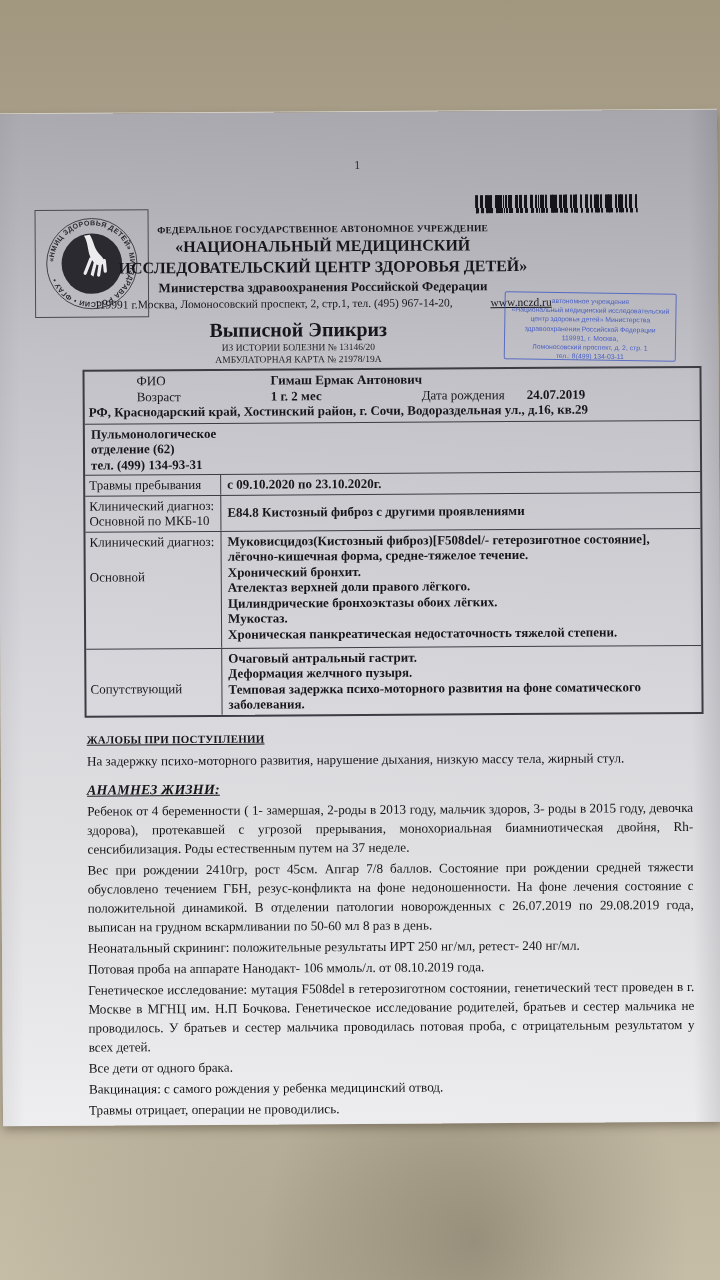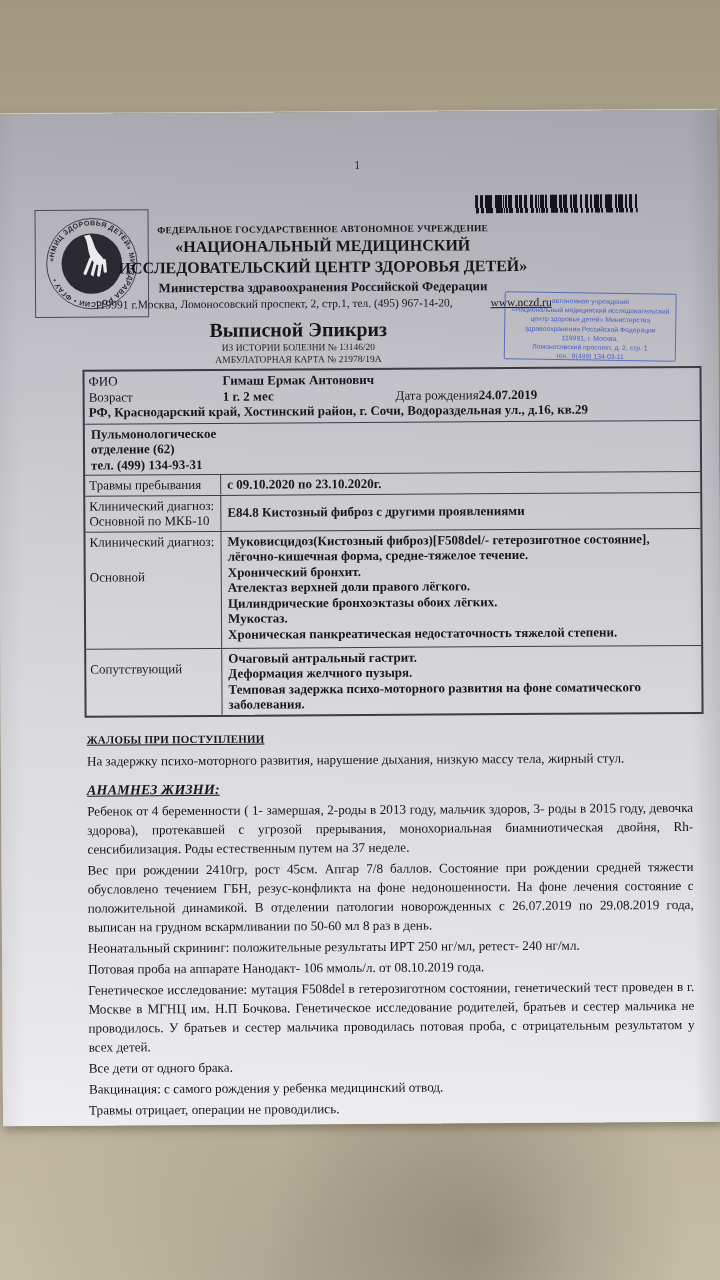--- a/index.html
+++ b/index.html
@@ -54,33 +54,33 @@
   .doc-title{font-size:20px;font-weight:bold;}
   .doc-sub{font-size:9.5px;line-height:12px;color:#222;}
   
   .content{position:absolute;left:84px;top:256px;width:619px;}
   .doc-table{border:2px solid #3c3c44;font-size:13px;line-height:15.5px;}
   .b{font-weight:bold;}
   .t-row{border-top:1.6px solid #3c3c44;}
   .t-row:first-child{border-top:none;}
   .block1{padding:2px 4px 3px 4px;}
   .sub{display:flex;}
-  .sub .lbl{width:134px;flex:none;}
+  .sub .lbl{width:134px;flex:none;margin-left:48px;}
   .sub .val{flex:1;}
   .age-val{width:151px;flex:none;}
-  .dob-lbl{width:105px;flex:none;text-align:right;}
+  .dob-lbl{width:105px;flex:none;}
   .cols{display:grid;grid-template-columns:136px 1fr;}
   .lcell{padding:2px 2px 2px 4px;border-right:1.6px solid #3c3c44;}
   .vcell{padding:2px 4px 2px 6px;}
   .row-dept{min-height:40px;}
   .row-period{min-height:14px;}
   .row-icd .vcell{display:flex;align-items:center;min-height:31px;}
   .row-main .vcell{min-height:112px;}
   .row-main .lbl2{margin-top:20px;}
-  .row-comorbid .lcell{padding-top:12px;}
+  .row-comorbid .lcell{padding-top:32px;}
   .row-comorbid .vcell{min-height:59px;}
   
   .sections{margin-top:13px;font-size:13.2px;line-height:19px;width:606px;margin-left:2px;}
   .sec-heading{font-size:11px;font-weight:bold;text-decoration:underline;letter-spacing:.2px;}
   .sec-heading2{font-size:14px;font-weight:bold;font-style:italic;text-decoration:underline;margin-top:10px;margin-bottom:2px;letter-spacing:.2px;}
   .sections p{margin:2px 0 0 0;text-align:justify;}
   .sections p.noj{text-align:left;}
 </style>
 </head>
 <body>

